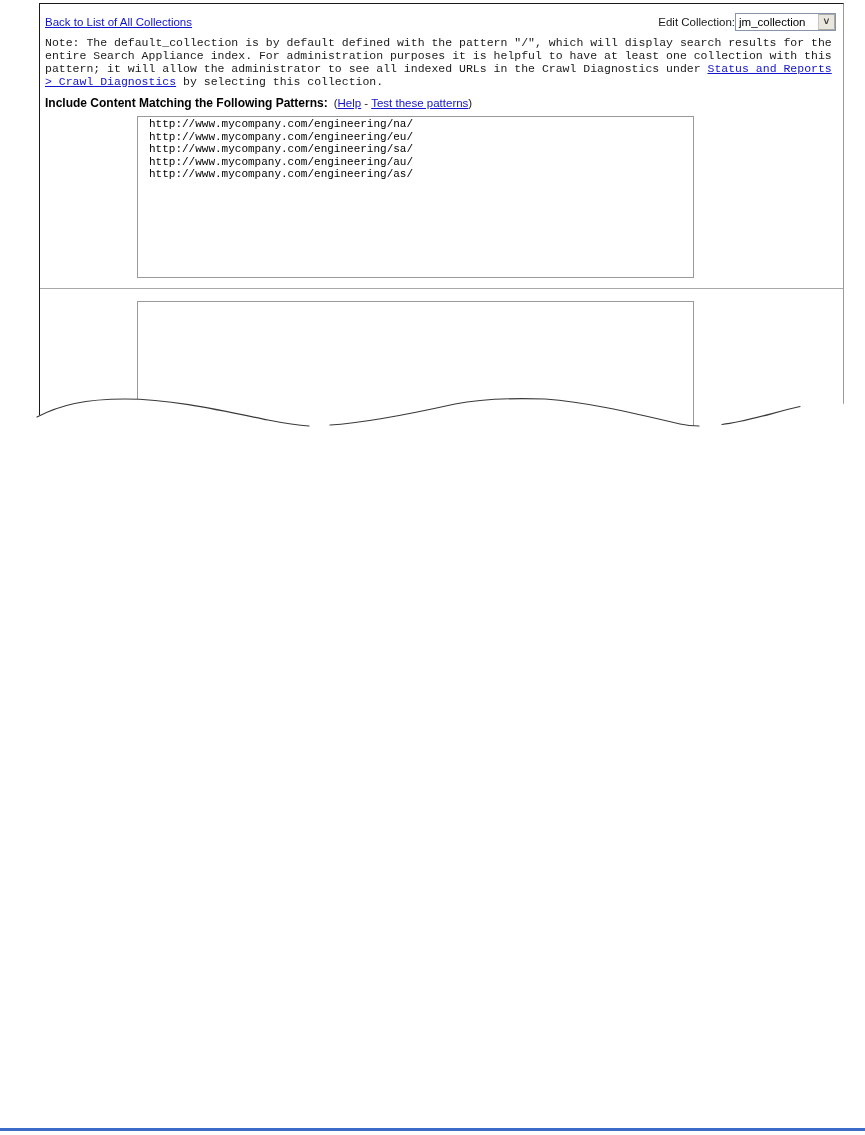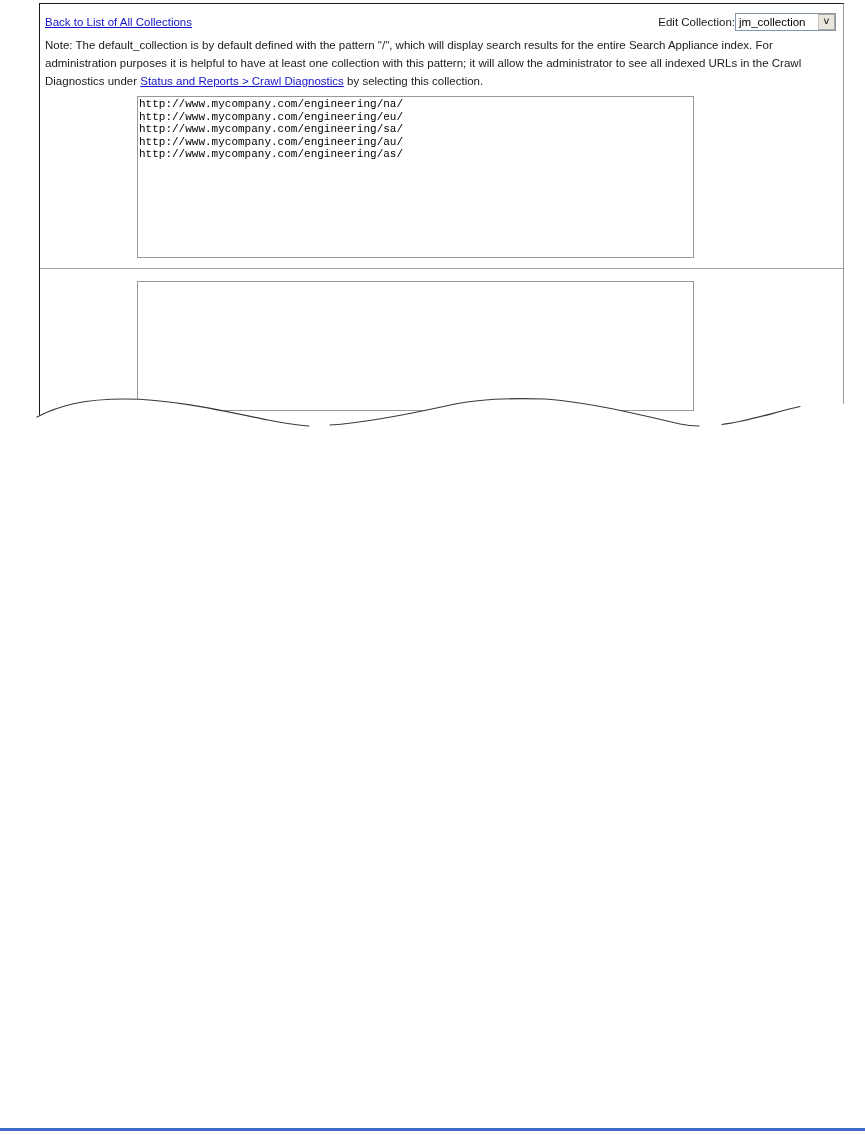--- a/index.html
+++ b/index.html
@@ -60,41 +60,42 @@
     align-items: center;
     justify-content: center;
     font-size: 10px;
     font-weight: bold;
     color: #333;
     line-height: 1;
   }
   .note {
     margin: 5px 8px 0 5px;
     font-size: 11.5px;
-    line-height: 18px;
+    line-height: 13px;
+    font-family: Liberation Mono, monospace;
   }
   .section-label {
     margin: 8px 0 0 5px;
     font-size: 12px;
     line-height: 14px;
   }
   .section-label b { color: #000; }
   .hdr-links { margin-left: 6px; font-size: 11.5px; }
   .ta-col { width: 557px; margin: 6px 0 0 97px; }
   textarea.patterns {
     display: block;
     width: 557px; height: 162px;
     border: 1px solid #999;
     background: #fff;
     resize: none;
     outline: none;
     font-family: "Liberation Mono", monospace;
     font-size: 11px;
     line-height: 12.5px;
-    padding: 1px 1px;
+    padding: 1px 11px;
     color: #000;
     overflow: hidden;
   }
   .example {
     margin-top: 4px;
     text-align: center;
     font-style: italic;
     font-size: 11px;
     color: #3a3a3a;
   }
@@ -130,20 +131,23 @@
       <span>Edit Collection:</span>
       <div class="fake-select">
         <span class="fs-text">jm_collection</span>
         <span class="fs-btn">˅</span>
       </div>
     </div>
   </div>
 
   <p class="note"><span>Note: The default_collection is by default defined with the pattern "/", which will display search results for the entire Search Appliance index. For administration purposes it is helpful to have at least one collection with this pattern; it will allow the administrator to see all indexed URLs in the Crawl Diagnostics under </span><a class="link" href="#">Status and Reports &gt; Crawl Diagnostics</a><span> by selecting this collection.</span></p>
 
+  <div class="section-label">
+    <b>Include Content Matching the Following Patterns:</b><span class="hdr-links"><span>(</span><a class="link" href="#">Help</a><span> - </span><a class="link" href="#">Test these patterns</a><span>)</span></span>
+  </div>
 
   <div class="ta-col">
     <textarea class="patterns" spellcheck="false" style="">http://www.mycompany.com/engineering/na/
 http://www.mycompany.com/engineering/eu/
 http://www.mycompany.com/engineering/sa/
 http://www.mycompany.com/engineering/au/
 http://www.mycompany.com/engineering/as/</textarea>
   </div>
 
   <div class="divider"></div>

